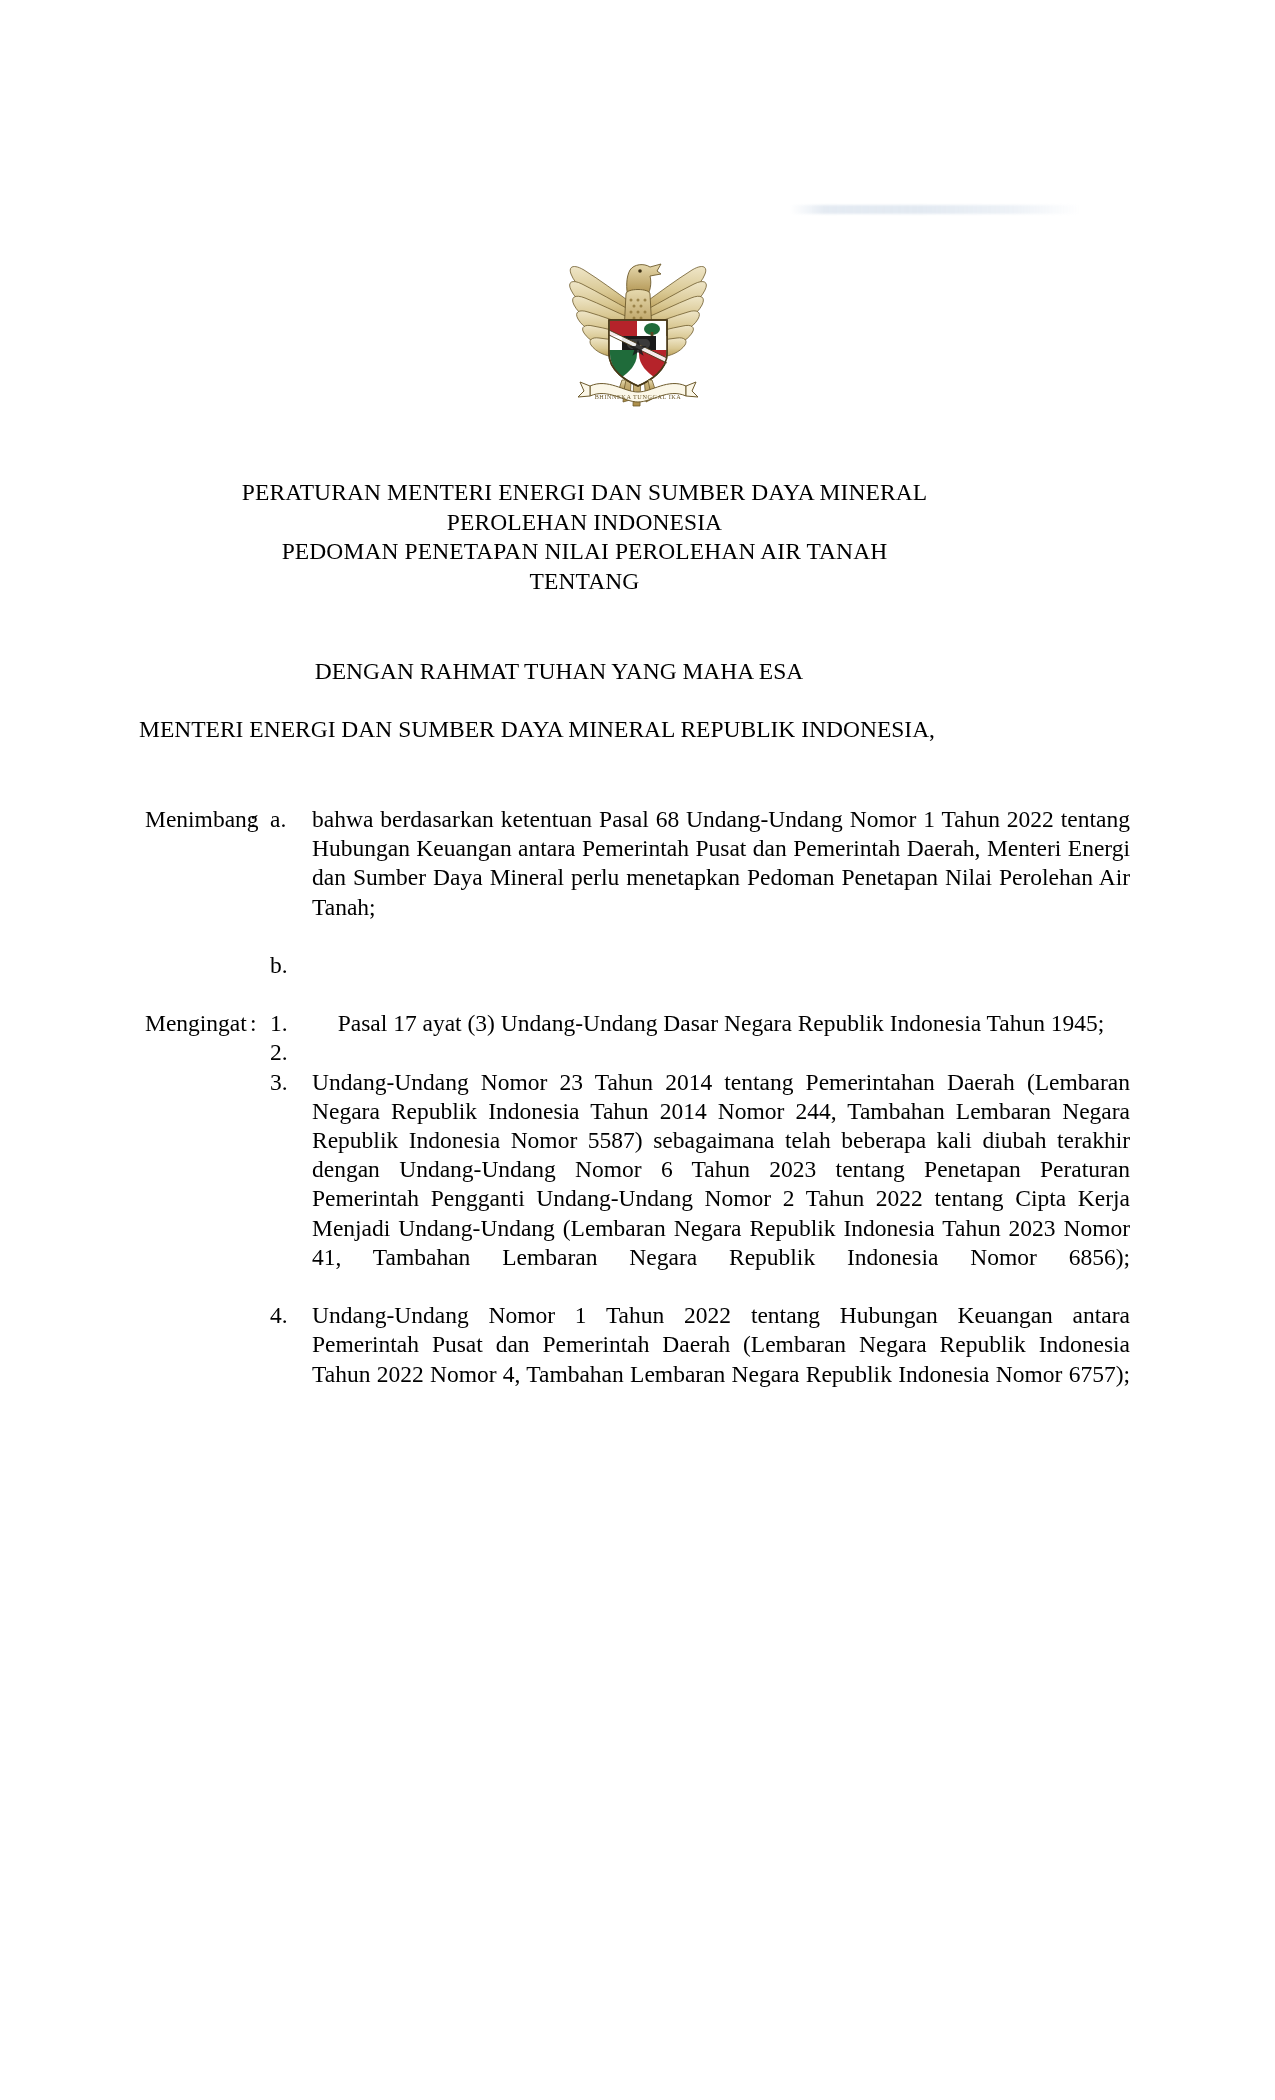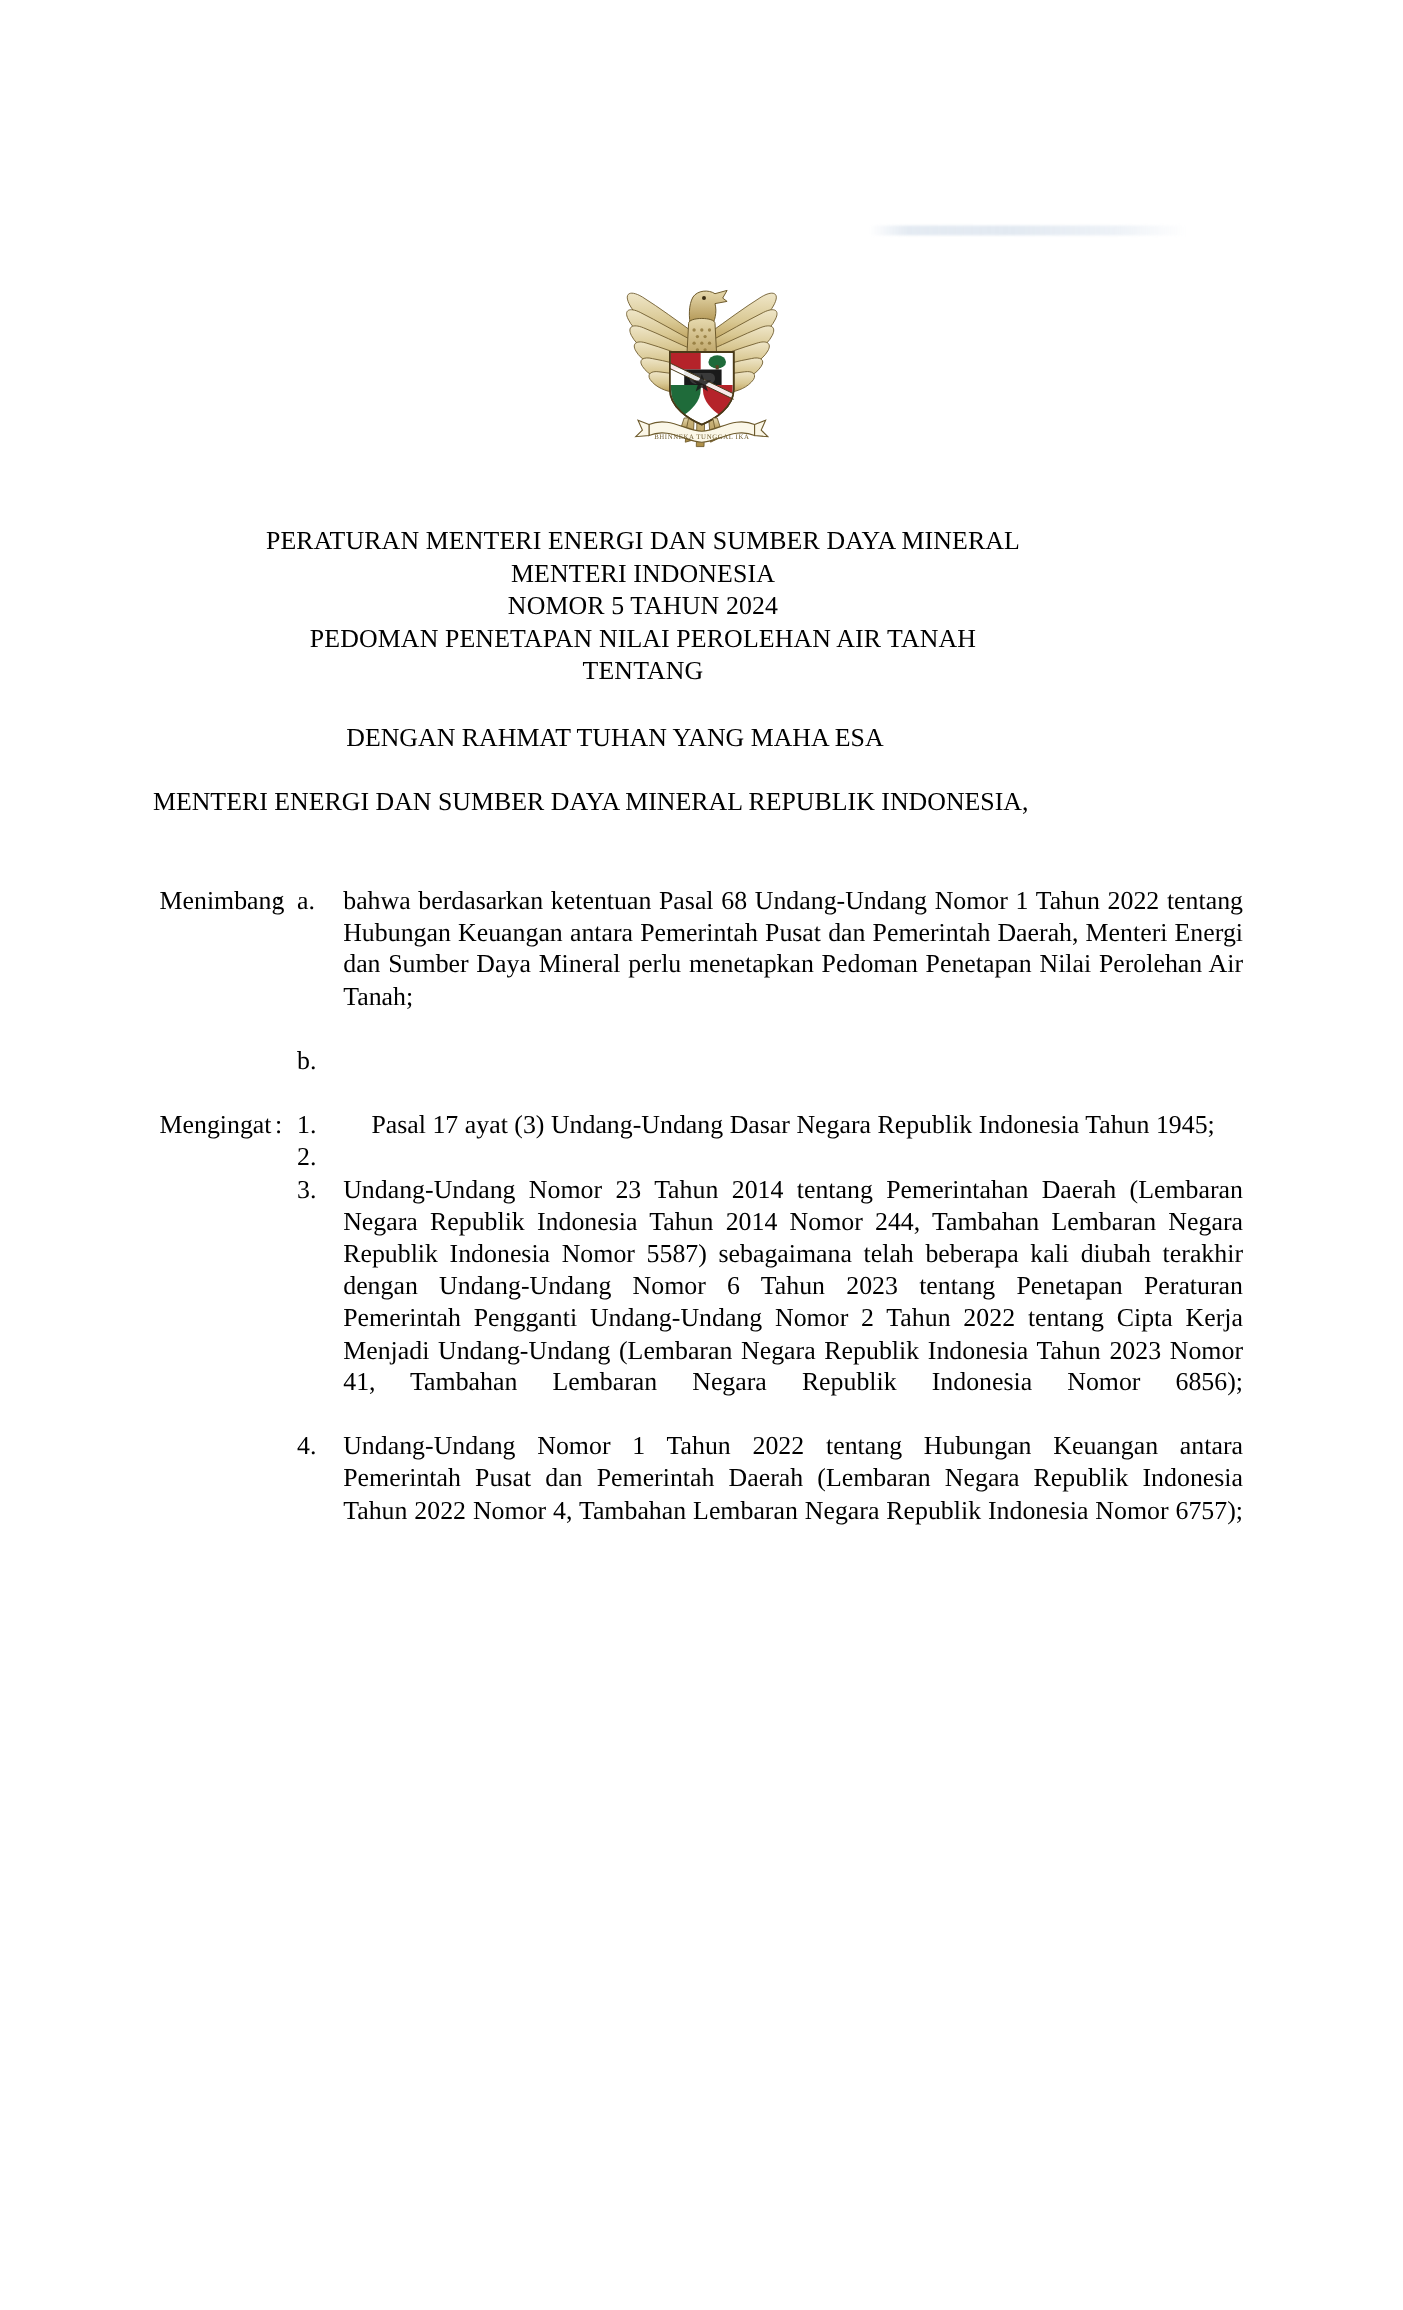--- a/index.html
+++ b/index.html
@@ -230,22 +230,21 @@
         <path d="M30 150 C48 142 64 156 78 156 C92 156 108 142 126 150 L126 160 C108 152 92 166 78 166 C64 166 48 152 30 160 Z"></path>
         <path d="M30 150 L20 146 L24 155 L18 161 L30 160 Z"></path>
         <path d="M126 150 L136 146 L132 155 L138 161 L126 160 Z"></path>
       </g>
       <text x="78" y="163.4" text-anchor="middle" font-family="'Liberation Serif', serif" font-size="6.2" letter-spacing="0.55" fill="#6d5a2c">BHINNEKA TUNGGAL IKA</text>
     </svg>
   </div>
 
   <div class="title-block">
     <span class="tline">PERATURAN MENTERI ENERGI DAN SUMBER DAYA MINERAL</span>
-    <span class="tline">MENTERI INDONESIA</span>
-    <span class="tline">NOMOR 5 TAHUN 2024</span>
+    <span class="tline">PEROLEHAN INDONESIA</span>
     <span class="tline">PEDOMAN PENETAPAN NILAI PEROLEHAN AIR TANAH</span>
     <span class="tline">TENTANG</span>
   </div>
 
   <div class="rahmat">DENGAN RAHMAT TUHAN YANG MAHA ESA</div>
   <div class="menteri-line">MENTERI ENERGI DAN SUMBER DAYA MINERAL REPUBLIK INDONESIA,</div>
 
   <div class="clauses">
 
     <div class="clause-group">

